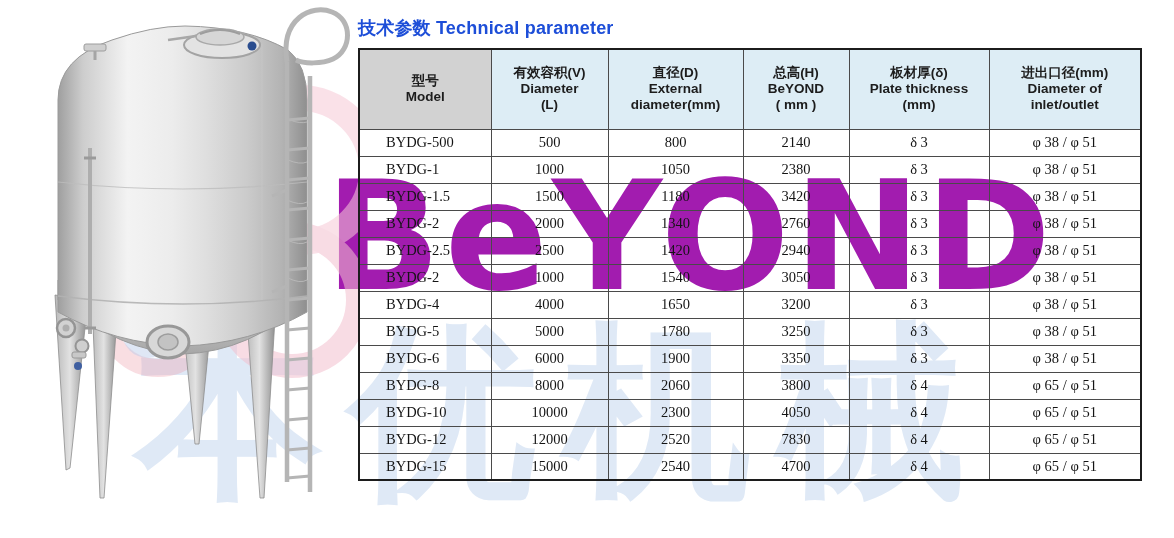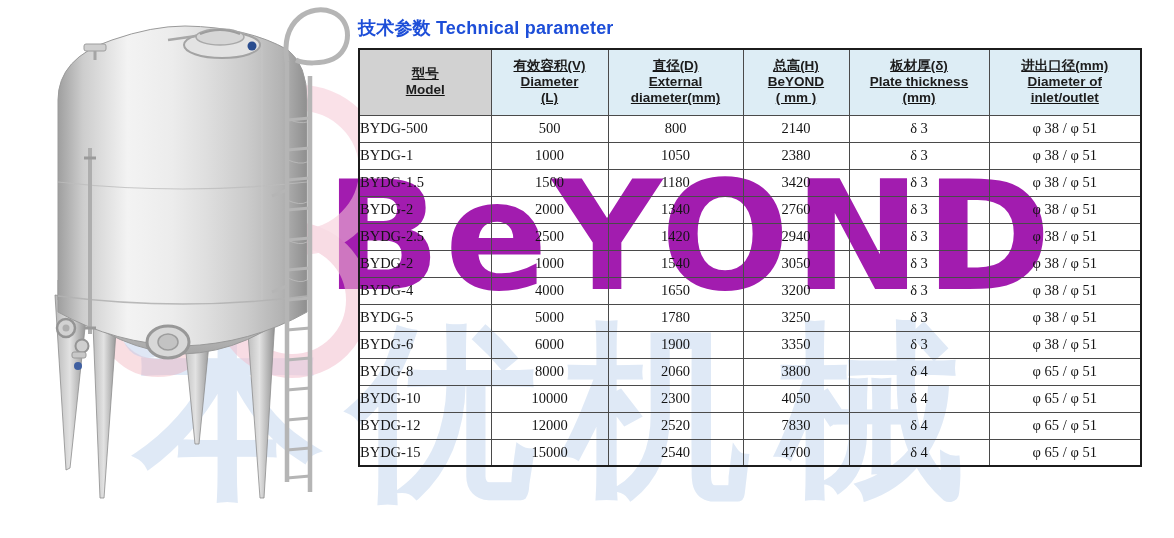--- a/index.html
+++ b/index.html
@@ -28,34 +28,34 @@
   }
   
   .spec-table{
     position:absolute;left:358px;top:48px;width:782px;z-index:2;
     border-collapse:collapse;table-layout:fixed;
     border:2px solid #1c1c1c;
   }
   .spec-table th,.spec-table td{
     border:1px solid #4a4a4a;padding:0;background:transparent;
   }
-  .spec-table thead tr{height:66px;text-decoration:underline;}
+  .spec-table thead tr{height:80px;}
   .spec-table tbody tr{height:27px;}
   .spec-table th{
     font-size:13.5px;font-weight:bold;line-height:1.2;color:#1d1d1d;
     text-align:center;vertical-align:middle;
   }
   th.c-model{background:#d2d2d2;}
   th.c-blue{background:#ddedf5;}
   .th-line:empty{display:none;}
   .spec-table td{
     font-family:"Liberation Serif","DejaVu Serif",serif;
     font-size:14.5px;color:#141414;text-align:center;vertical-align:middle;
   }
-  .spec-table td.model{text-align:left;}
+  .spec-table td.model{text-align:left;padding-left:26px;}
 </style>
 </head>
 <body>
 
 <div class="page">
 
   <div class="wm wm-latin">BeYOND</div>
   <div class="wm wm-cjk">本优机械</div>
 
   <svg class="photo" viewBox="0 0 360 538" aria-hidden="true">

